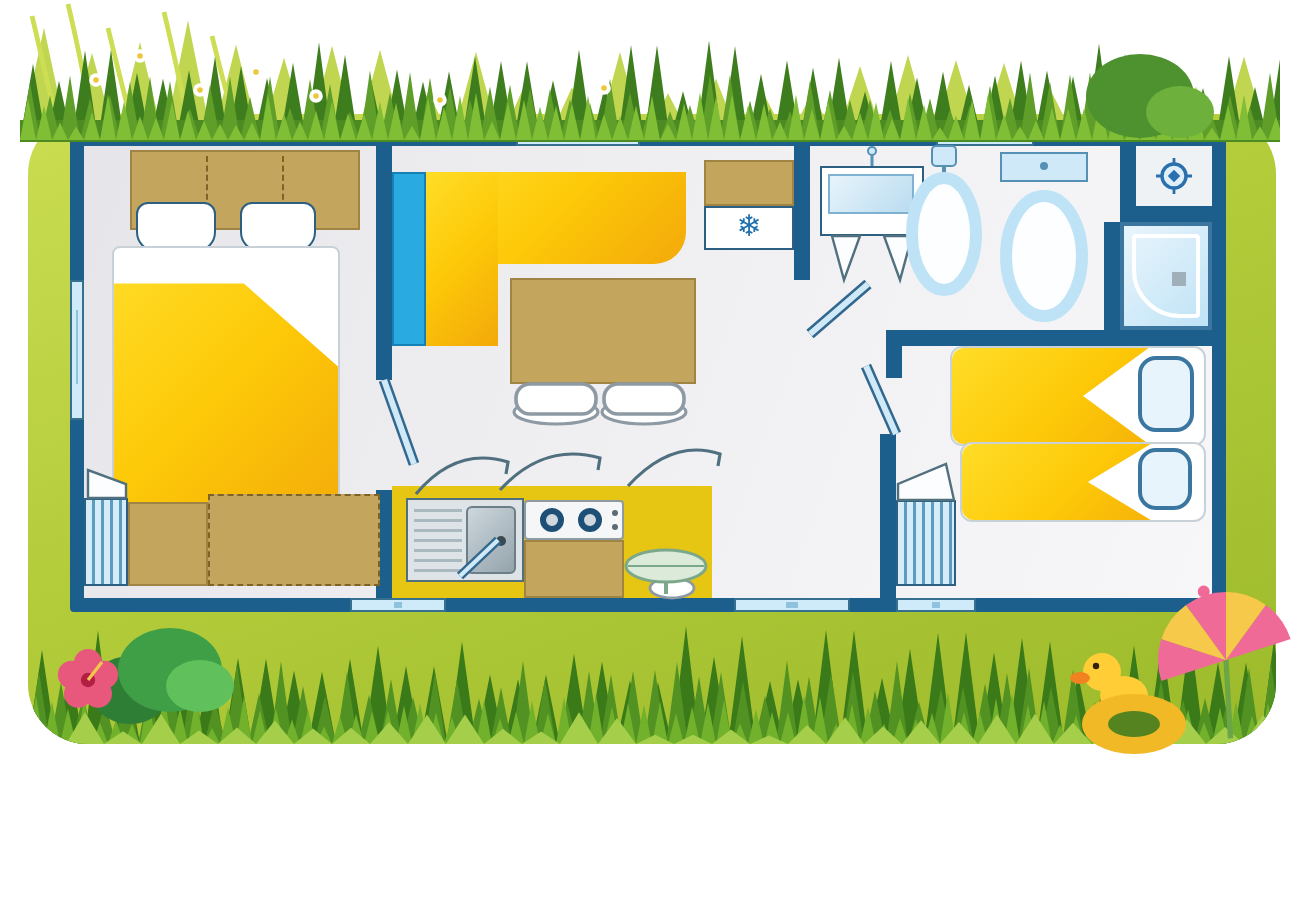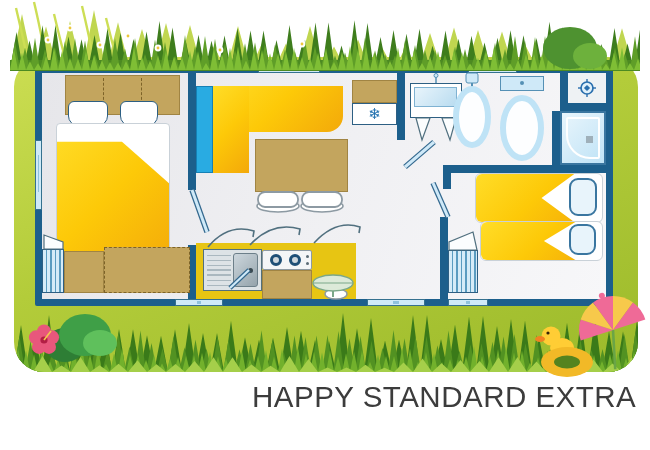--- a/index.html
+++ b/index.html
@@ -249,14 +249,13 @@
         <line x1="0" y1="0" x2="-10" y2="38" stroke="#6aa546" stroke-width="2.6"></line>
         <path d="M0,0 L-34.0,0.0 A34 34 0 0 1 -27.5,-20.0 Z" fill="#ef6a97"></path>
         <path d="M0,0 L-27.5,-20.0 A34 34 0 0 1 -10.5,-32.3 Z" fill="#f7c94b"></path>
         <path d="M0,0 L-10.5,-32.3 A34 34 0 0 1 10.5,-32.3 Z" fill="#ef6a97"></path>
         <path d="M0,0 L10.5,-32.3 A34 34 0 0 1 27.5,-20.0 Z" fill="#f7c94b"></path>
         <path d="M0,0 L27.5,-20.0 A34 34 0 0 1 34.0,-0.0 Z" fill="#ef6a97"></path>
         <circle cx="0" cy="-36" r="3" fill="#ef6a97"></circle>
       </g>
     </svg>
 
-  <div class="abs" id="caption">HAPPY STANDARD EXTRA</div>
 </div>
 
 </body></html>

